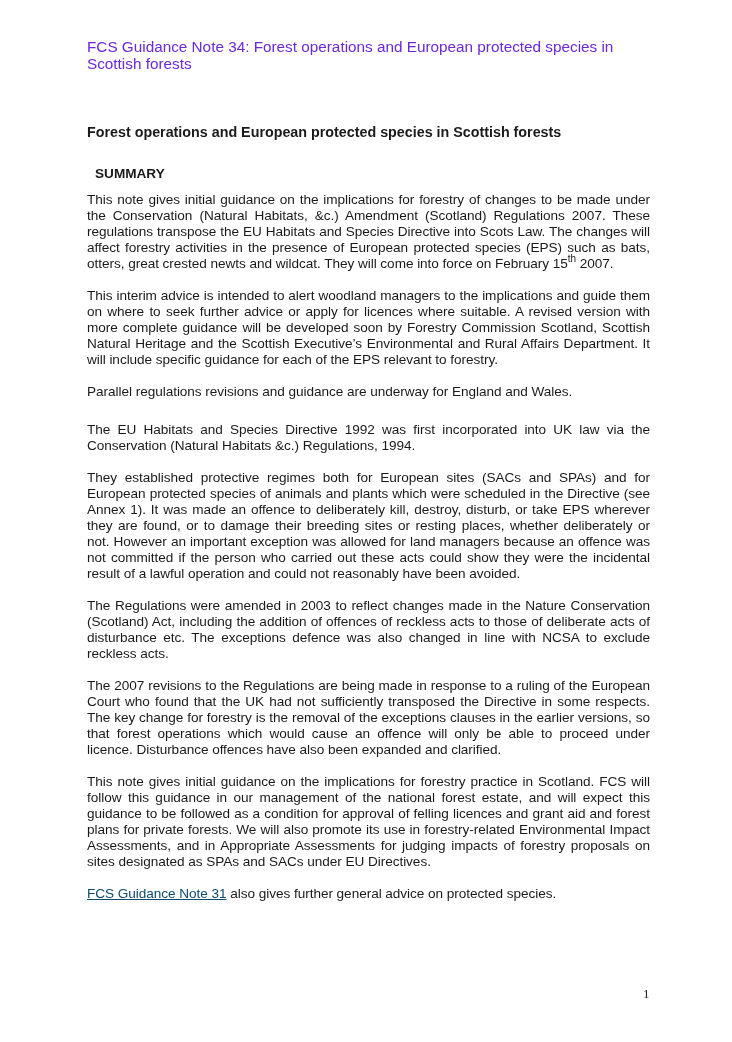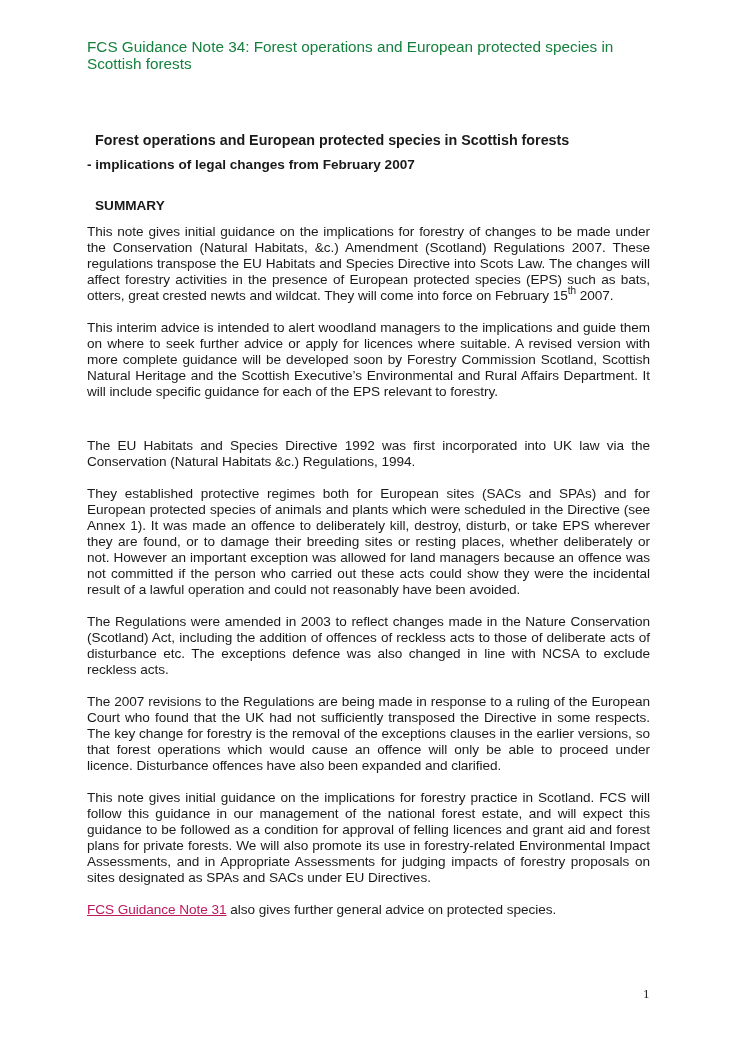--- a/index.html
+++ b/index.html
@@ -15,33 +15,33 @@
       font-family: "Liberation Sans", sans-serif;
       color: #1a1a1a;
     }
     .page-header {
       position: absolute;
       left: 87px;
       top: 38px;
       width: 570px;
       font-size: 15.3px;
       line-height: 17px;
-      color: #15803d;
+      color: #6d28d9;
     }
     .content {
       position: absolute;
       left: 87px;
       top: 124px;
       width: 563px;
     }
     .doc-title {
       font-weight: bold;
       font-size: 14.3px;
       line-height: 17px;
-      margin: 8px;
+      margin: 0;
     }
     .doc-subtitle {
       font-weight: bold;
       font-size: 13.6px;
       line-height: 16px;
       margin: 0;
     }
     .section-heading {
       font-weight: bold;
       font-size: 13.6px;
@@ -60,49 +60,49 @@
       letter-spacing: -0.05px;
     }
     .sup {
       font-size: 10px;
       vertical-align: 6px;
       line-height: 0;
     }
     .it {
     }
     a.link {
-      color: #be185d;
+      color: #0c4a6e;
       text-decoration: underline;
     }
     .page-number {
       position: absolute;
       left: 643px;
       top: 986px;
       font-family: "Liberation Serif", serif;
       font-size: 13px;
       color: #222;
     }
   </style>
 </head>
 <body>
 
 <div class="page-header">FCS Guidance Note 34: Forest operations and European protected species in Scottish forests</div>
 
 <div class="content">
   <div class="doc-title">Forest operations and European protected species in Scottish forests</div>
-  <div class="doc-subtitle">- implications of legal changes from February 2007</div>
 
   <div style="height:17px"></div>
 
   <div class="section-heading">SUMMARY</div>
   <div style="height:2px"></div>
   <p class="body"><span>This note gives initial guidance on the implications for forestry of changes to be made under the Conservation (Natural Habitats, &amp;c.) Amendment (Scotland) Regulations 2007. These regulations transpose the EU Habitats and Species Directive into Scots Law. The changes will affect forestry activities in the presence of European protected species (EPS) such as bats, otters, great crested newts and wildcat. They will come into force on February 15</span><span class="sup">th</span><span> 2007.</span></p>
   <div style="height:16px"></div>
   <p class="body">This interim advice is intended to alert woodland managers to the implications and guide them on where to seek further advice or apply for licences where suitable. A revised version with more complete guidance will be developed soon by Forestry Commission Scotland, Scottish Natural Heritage and the Scottish Executive’s Environmental and Rural Affairs Department. It will include specific guidance for each of the EPS relevant to forestry.</p>
   <div style="height:16px"></div>
+  <p class="body">Parallel regulations revisions and guidance are underway for England and Wales.</p>
 
   <div style="height:16px"></div>
 
   <div style="height:6px"></div>
   <p class="body">The EU Habitats and Species Directive 1992 was first incorporated into UK law via the Conservation (Natural Habitats &amp;c.) Regulations, 1994.</p>
   <div style="height:16px"></div>
   <p class="body">They established protective regimes both for European sites (SACs and SPAs) and for European protected species of animals and plants which were scheduled in the Directive (see Annex 1). It was made an offence to deliberately kill, destroy, disturb, or take EPS wherever they are found, or to damage their breeding sites or resting places, whether deliberately or not. However an important exception was allowed for land managers because an offence was not committed if the person who carried out these acts could show they were the incidental result of a lawful operation and could not reasonably have been avoided.</p>
   <div style="height:16px"></div>
   <p class="body">The Regulations were amended in 2003 to reflect changes made in the Nature Conservation (Scotland) Act, including the addition of offences of reckless acts to those of deliberate acts of disturbance etc. The exceptions defence was also changed in line with NCSA to exclude reckless acts.</p>
   <div style="height:16px"></div>

